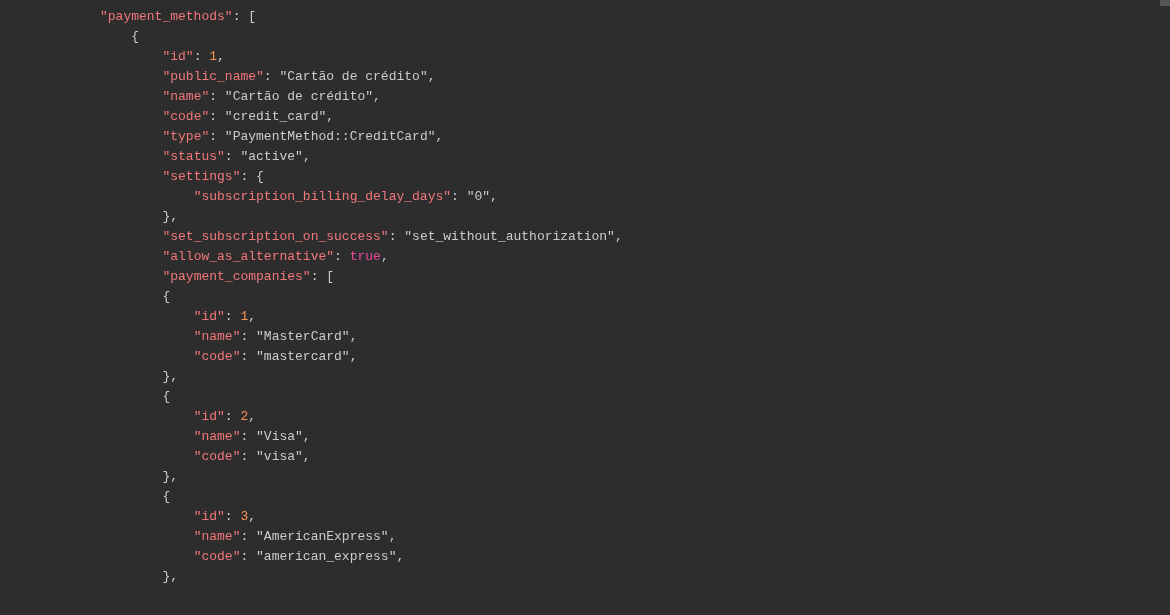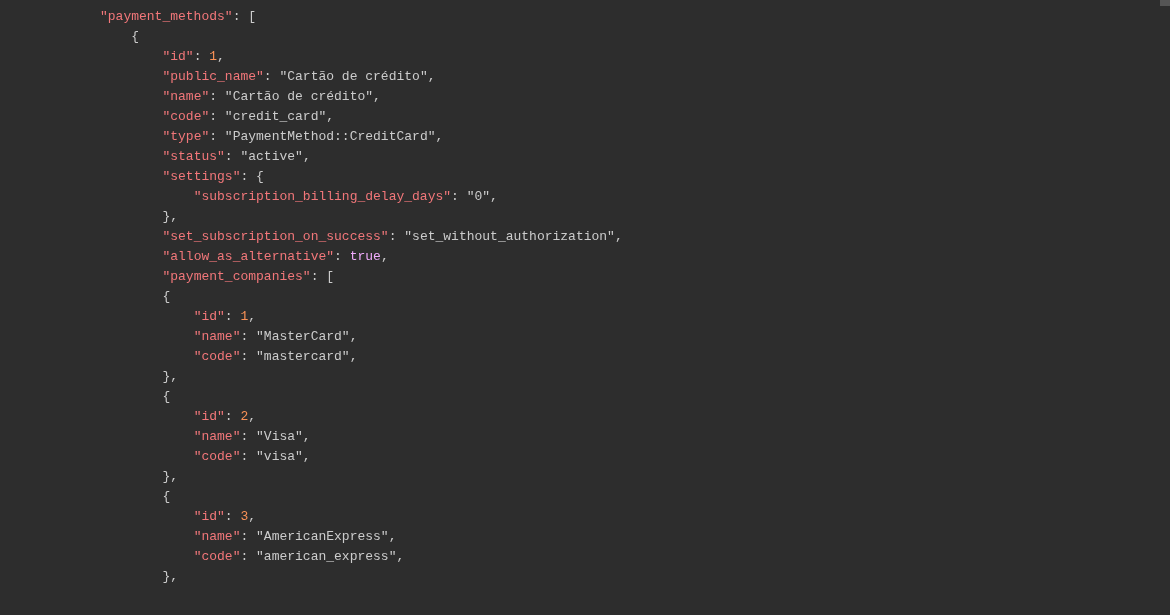--- a/index.html
+++ b/index.html
@@ -30,21 +30,21 @@
     .string {
       color: #cccccc;
     }
     .number {
       color: #f99157;
     }
     .punct {
       color: #cccccc;
     }
     .bool {
-      color: #f0abfc;
+      color: #ec4899;
     }
     .scrollbar-track {
       position: fixed;
       right: 0;
       top: 0;
       width: 10px;
       height: 615px;
       background: transparent;
     }
     .scrollbar-thumb {

